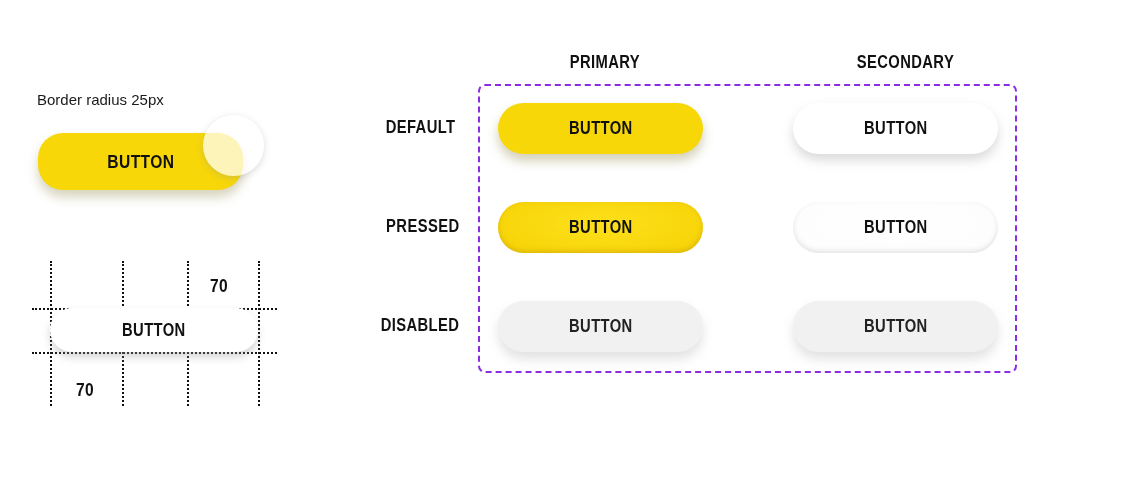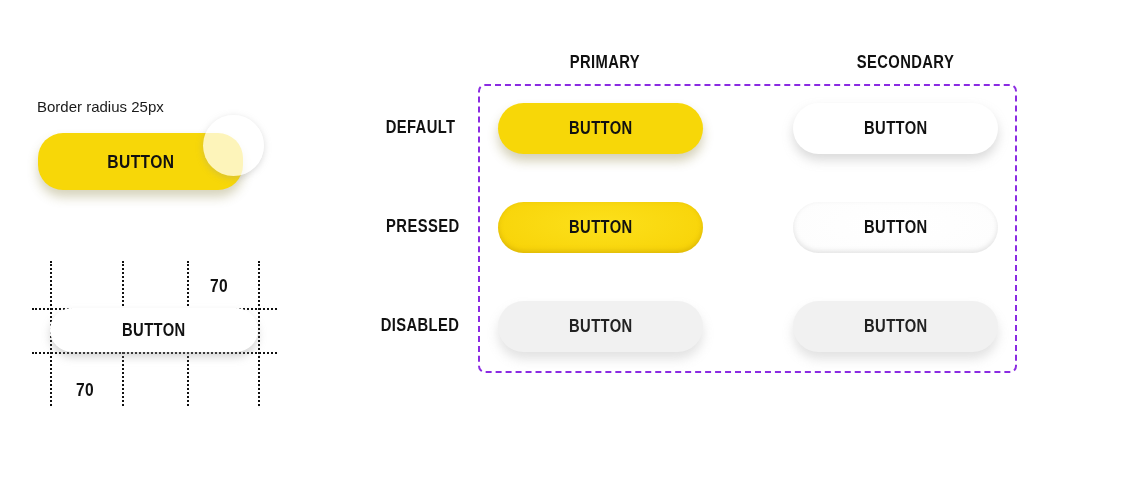--- a/index.html
+++ b/index.html
@@ -17,21 +17,21 @@
     font-family:"Liberation Sans Narrow","Liberation Sans",sans-serif;
     font-weight:bold;
     letter-spacing:.5px;
     transform:scaleX(.82);
     transform-origin:center center;
     white-space:nowrap;
   }
 
   
   #radius-note{
-    position:absolute;left:37px;top:98px;
+    position:absolute;left:37px;top:91px;
     font-size:15px;color:#1a1a1a;white-space:nowrap;
   }
   #radius-demo-btn{
     position:absolute;left:38px;top:133px;
     width:205px;height:57px;
     background:#F7D708;
     border-radius:25px;
     box-shadow:0 7px 11px rgba(120,110,30,.30);
     display:flex;align-items:center;justify-content:center;
   }

